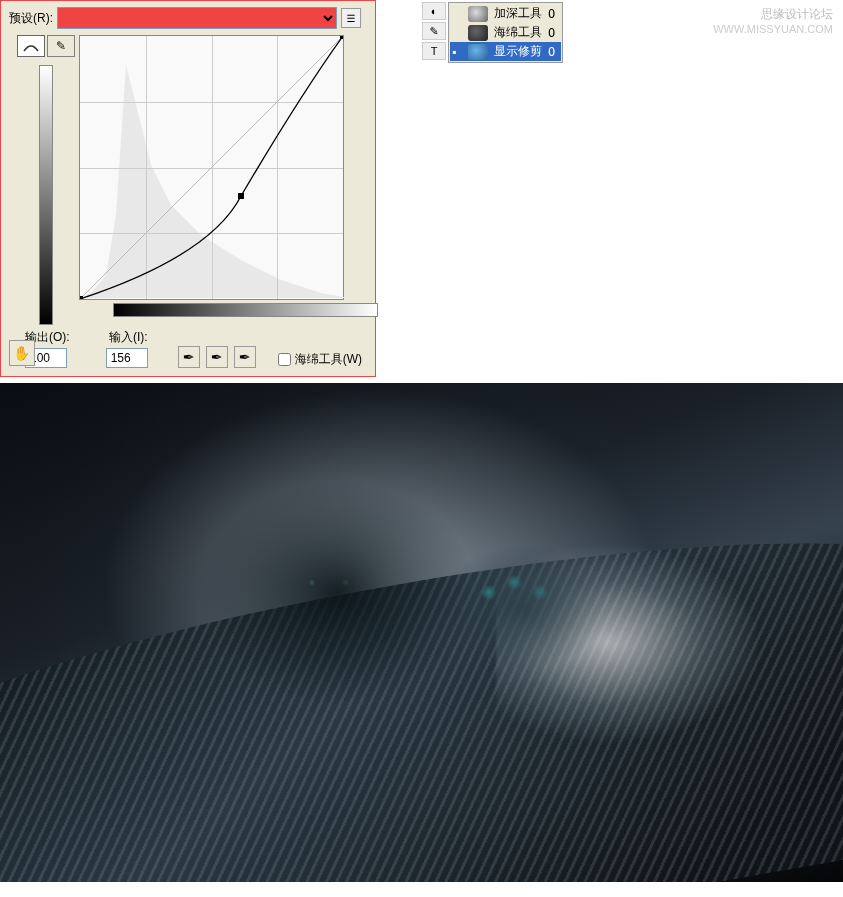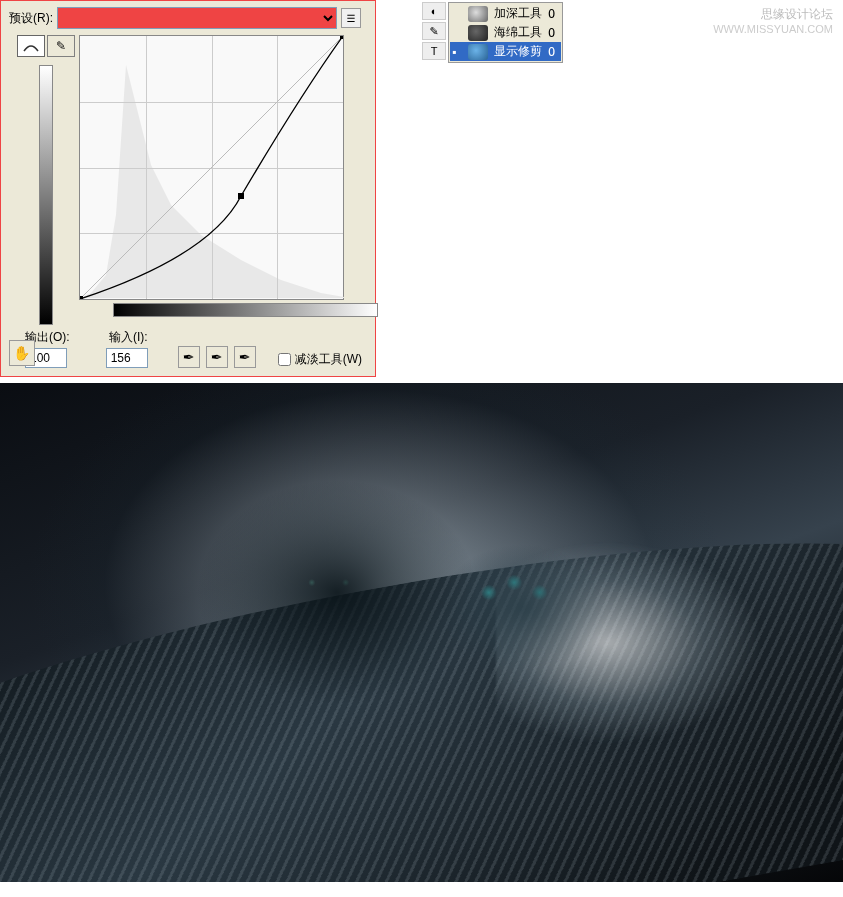--- a/index.html
+++ b/index.html
@@ -117,21 +117,21 @@
         <span class="label">输入(I):</span>
         <input class="num-input" value="156" style="">
       </div>
       <div class="eyedroppers">
         <div class="eyedrop">✒</div>
         <div class="eyedrop">✒</div>
         <div class="eyedrop">✒</div>
       </div>
       <div class="checkbox-row" style="margin-left:12px;">
         <input type="checkbox" style="">
-        <span class="label">减淡工具(W)</span>
+        <span class="label">海绵工具(W)</span>
       </div>
     </div>
 
     <div class="hand-tool">✋</div>
 
   </div>
 
   <div class="tools-panel">
     <div class="tlcol">
       <div class="ticon">◐</div>

